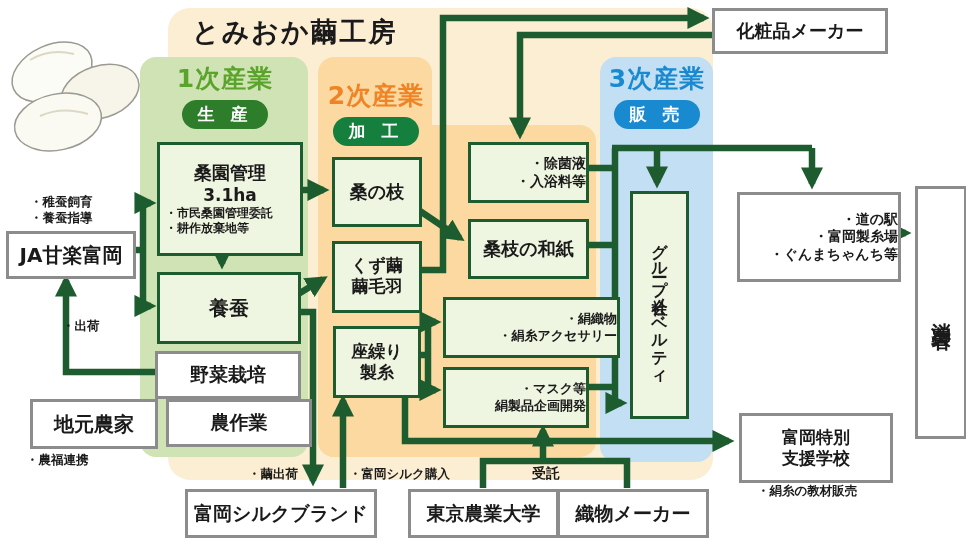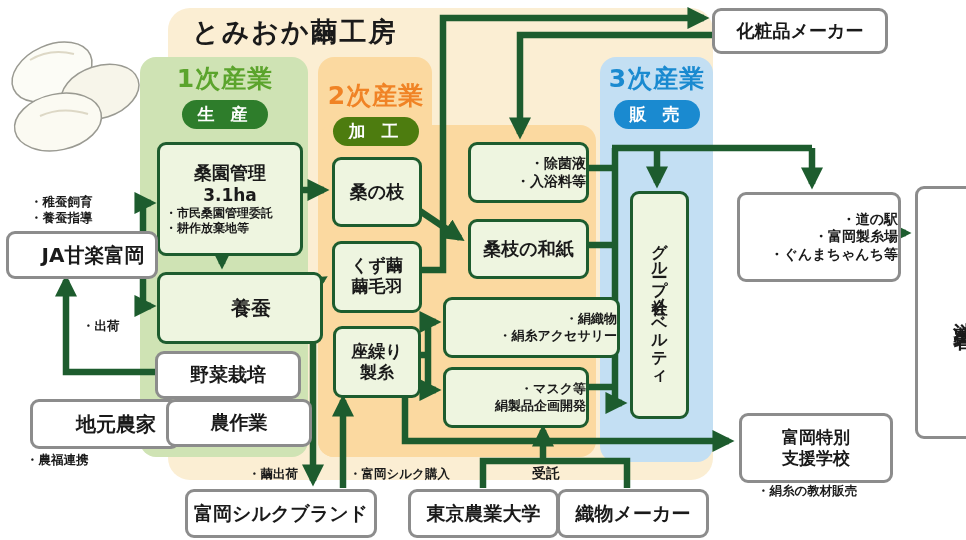--- a/index.html
+++ b/index.html
@@ -14,34 +14,34 @@
   #diagram-title{position:absolute;left:192px;top:14px;font-size:27px;letter-spacing:2px;z-index:10;}
   .zone-head{position:absolute;z-index:10;text-align:center;}
   .zone-head .zname{display:block;font-size:25px;letter-spacing:1px;}
   .zone-head .pill{display:inline-block;margin-top:5px;padding:3px 16px;border-radius:16px;
                    color:#fff;font-size:17px;letter-spacing:5px;}
   #head-primary{left:150px;top:62px;width:150px;}
   #head-primary .zname{color:#5ba42c;}
   #head-primary .pill{background:#2e7d2b;}
   #head-secondary{left:322px;top:62px;width:108px;}
   #head-secondary .zname{color:#f08325;margin-top:17px;}
-  #head-secondary .pill{background:#4d7c0f;}
+  #head-secondary .pill{background:#15803d;}
   #head-tertiary{left:604px;top:62px;width:106px;}
   #head-tertiary .zname{color:#1a8ad0;}
   #head-tertiary .pill{background:#1a8ad0;}
-  .box{position:absolute;z-index:10;border-radius:9px;display:flex;flex-direction:column;
+  .box{position:absolute;z-index:10;border-radius:0;display:flex;flex-direction:column;
        justify-content:center;align-items:center;line-height:1.25;text-align:center;}
   .gbox{background:#eef5e0;border:3px solid #1d5c2e;}
   .xbox{background:#ffffff;border:3px solid #8c8c8c;}
   .leftalign{align-items:flex-end;text-align:left;padding-left:8px;}
   .vtext{writing-mode:vertical-rl;text-orientation:upright;}
   .ann{position:absolute;z-index:10;font-size:12.5px;line-height:1.3;}
   svg.flows{position:absolute;left:0;top:0;z-index:5;}
   .s1{font-size:18px;} .s2{font-size:17px;} .s3{font-size:12px;} .s4{font-size:14px;}
-  .s5{font-size:13px;} .s6{font-size:19px;} .s7{font-size:20px;padding-left:22px;}
+  .s5{font-size:13px;} .s6{font-size:19px;} .s7{font-size:20px;}
 </style>
 </head>
 <body>
 
 <div id="stage">
 
   <div class="zone" id="zone-cream"></div>
   <div class="zone" id="zone-green"></div>
   <div class="zone" id="zone-orange-head"></div>
   <div class="zone" id="zone-orange-body"></div>
@@ -187,20 +187,20 @@
     <span>東京農業大学</span>
   </div>
   <div class="box xbox s6" style="left:557px;top:489px;width:146px;height:43px;">
     <span>織物メーカー</span>
   </div>
 
   <div class="ann" style="left:30px;top:194px;">
     <div>・稚蚕飼育</div>
     <div>・養蚕指導</div>
   </div>
-  <div class="ann" style="left:82px;top:318px;">・出荷</div>
+  <div class="ann" style="left:62px;top:318px;">・出荷</div>
   <div class="ann" style="left:26px;top:452px;">・農福連携</div>
   <div class="ann" style="left:248px;top:466px;">・繭出荷</div>
   <div class="ann" style="left:349px;top:466px;">・富岡シルク購入</div>
   <div class="ann" style="left:532px;top:464px;font-size:14px;">受託</div>
   <div class="ann" style="left:757px;top:483px;">・絹糸の教材販売</div>
 
 </div>
 
 </body></html>

